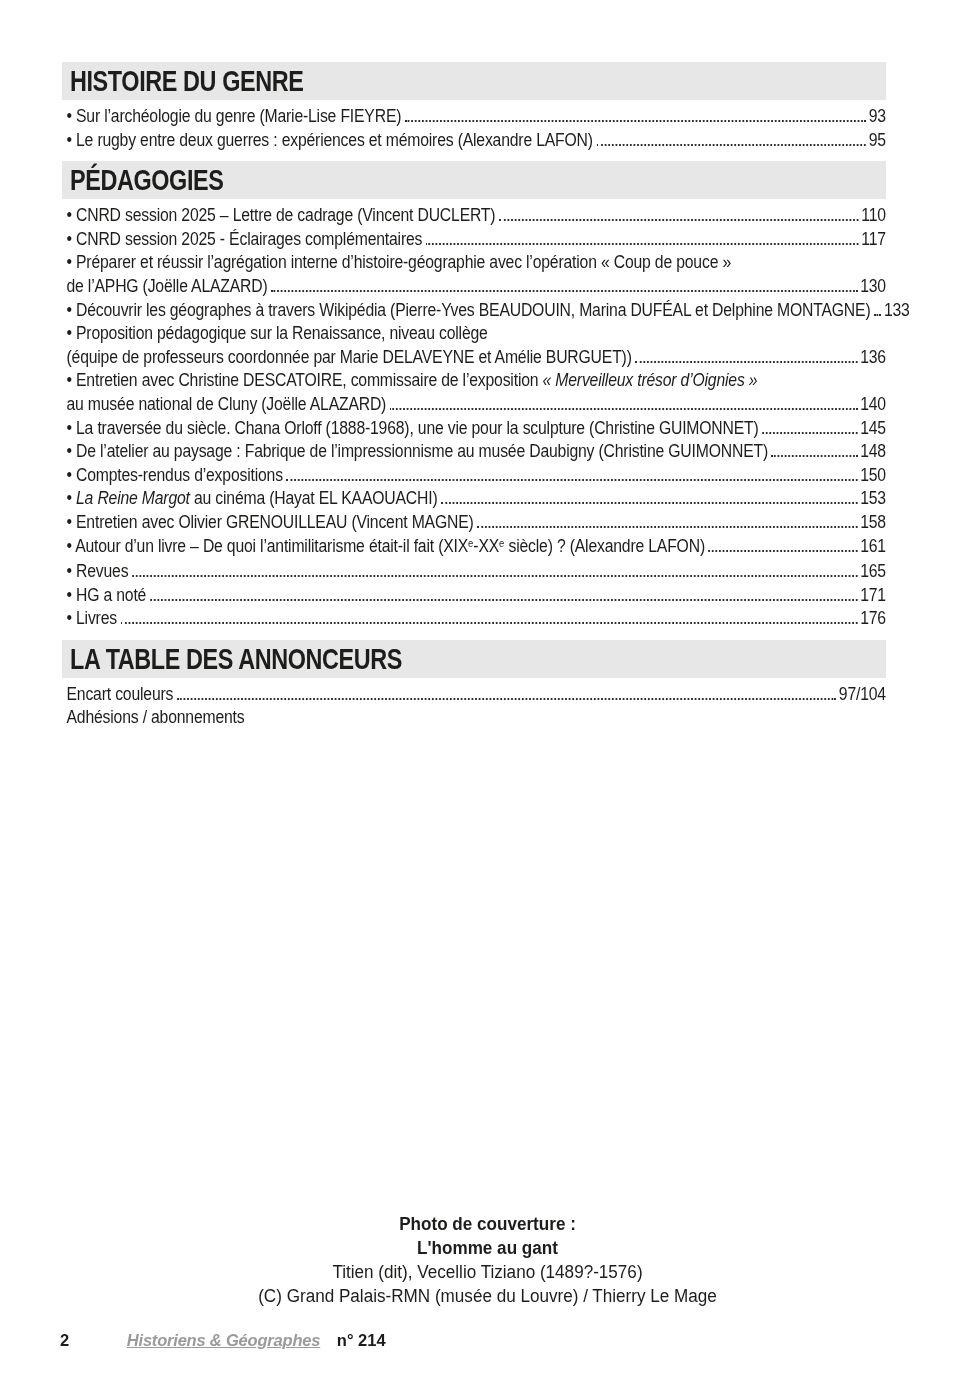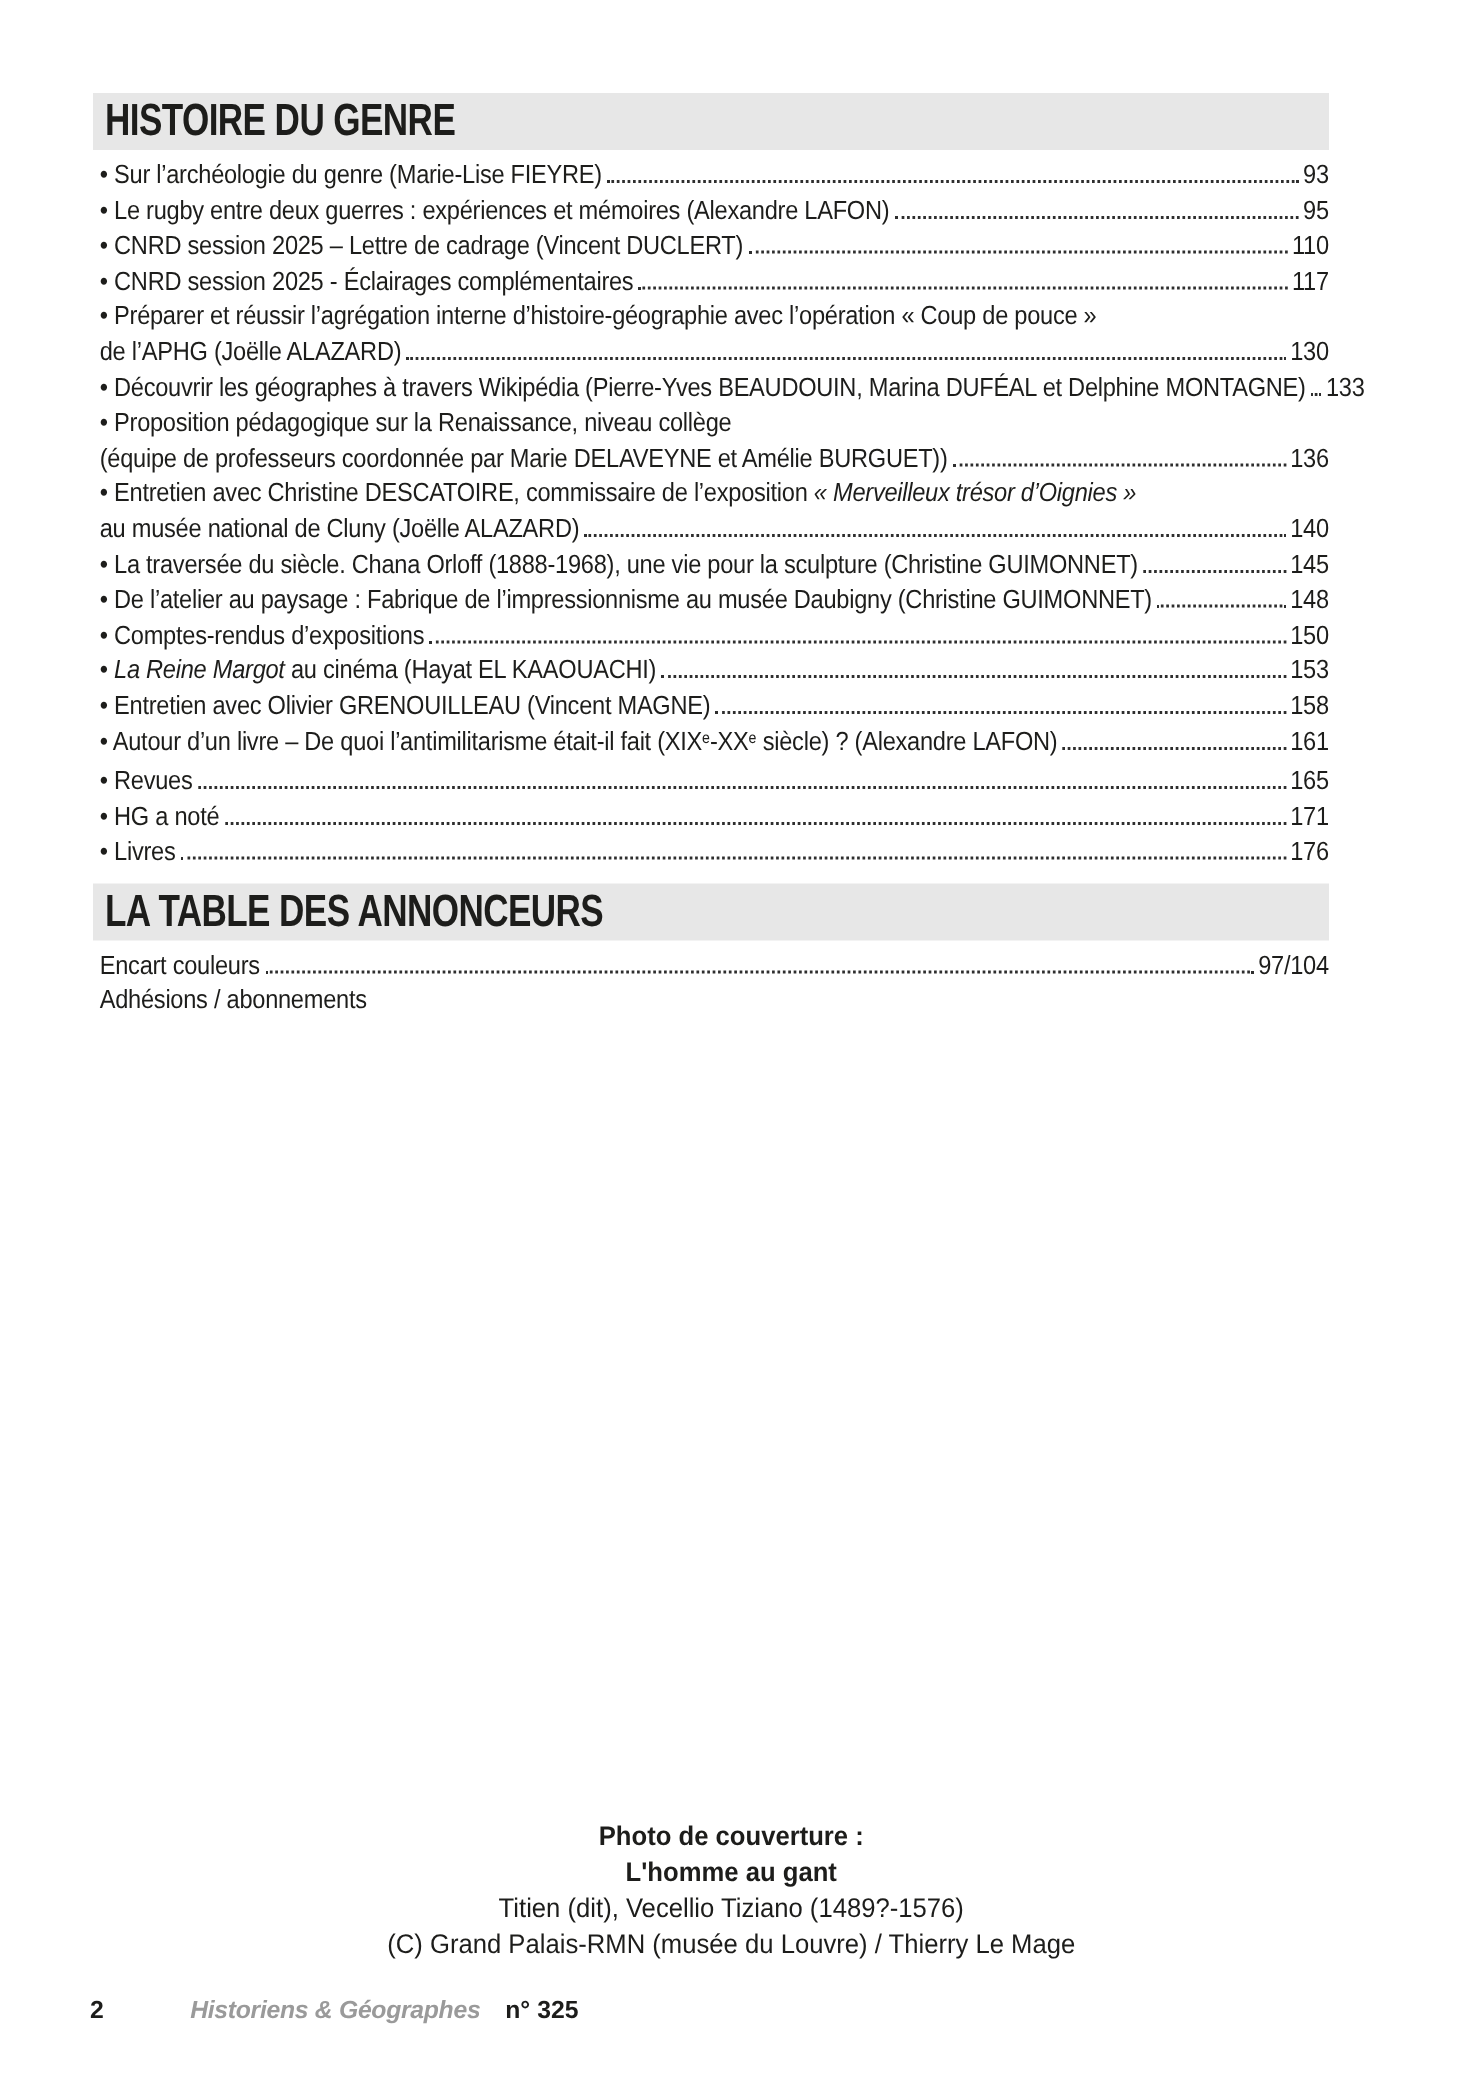--- a/index.html
+++ b/index.html
@@ -53,21 +53,21 @@
   }
   .cover p { margin: 0; transform: scaleX(0.95); }
   .cover p.b { font-weight: bold; }
 
   
   .footer { position: absolute; top: 1330px; left: 60px; font-size: 16.5px; line-height: 20px; }
   .footer .num { font-weight: bold; }
   .footer .journal {
     font-weight: bold; font-style: italic;
     color: var(--footer-muted, #9a9a9a);
-    margin-left: 53px; letter-spacing: -0.2px;
+    margin-left: 53px; letter-spacing: -0.2px; text-decoration: underline;
   }
   .footer .issue { font-weight: bold; margin-left: 12px; }
 </style>
 </head>
 <body>
 
 <div class="page">
 
   <main class="toc" id="toc">
       <div class="band">
@@ -75,20 +75,23 @@
       </div>
       <div class="row">
         <span class="text"><span class="seg">• Sur l’archéologie du genre (Marie-Lise FIEYRE)</span></span>
         <span class="dots"></span>
         <span class="pagenum">93</span>
       </div>
       <div class="row">
         <span class="text"><span class="seg">• Le rugby entre deux guerres : expériences et mémoires (Alexandre LAFON)</span></span>
         <span class="dots"></span>
         <span class="pagenum">95</span>
+      </div>
+      <div class="band">
+        <h2>PÉDAGOGIES</h2>
       </div>
       <div class="row">
         <span class="text"><span class="seg">• CNRD session 2025 – Lettre de cadrage (Vincent DUCLERT)</span></span>
         <span class="dots"></span>
         <span class="pagenum">110</span>
       </div>
       <div class="row">
         <span class="text"><span class="seg">• CNRD session 2025 - Éclairages complémentaires</span></span>
         <span class="dots"></span>
         <span class="pagenum">117</span>
@@ -183,16 +186,16 @@
   <div class="cover">
     <p class="b">Photo de couverture :</p>
     <p class="b">L'homme au gant</p>
     <p>Titien (dit), Vecellio Tiziano (1489?-1576)</p>
     <p>(C) Grand Palais-RMN (musée du Louvre) / Thierry Le Mage</p>
   </div>
 
   <footer class="footer">
     <span class="num">2</span>
     <span class="journal">Historiens &amp; Géographes</span>
-    <span class="issue">n° 325</span>
+    <span class="issue">n° 214</span>
   </footer>
 
 </div>
 
 </body></html>

